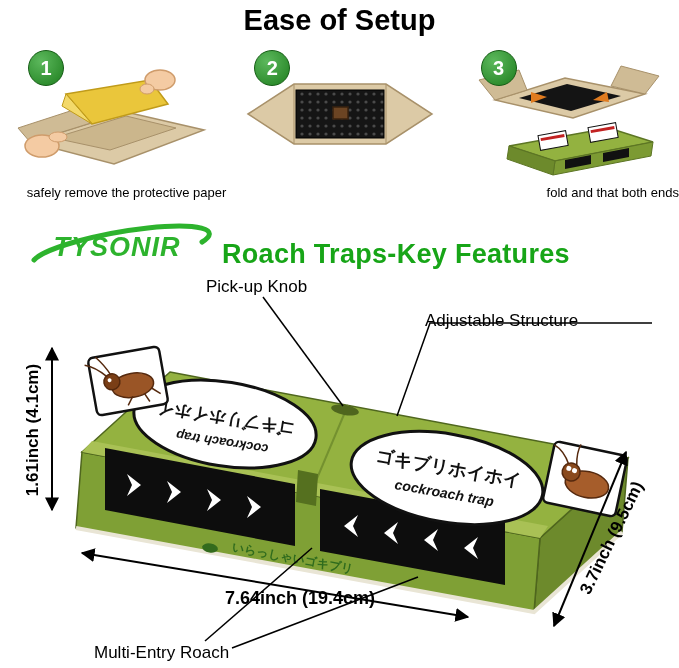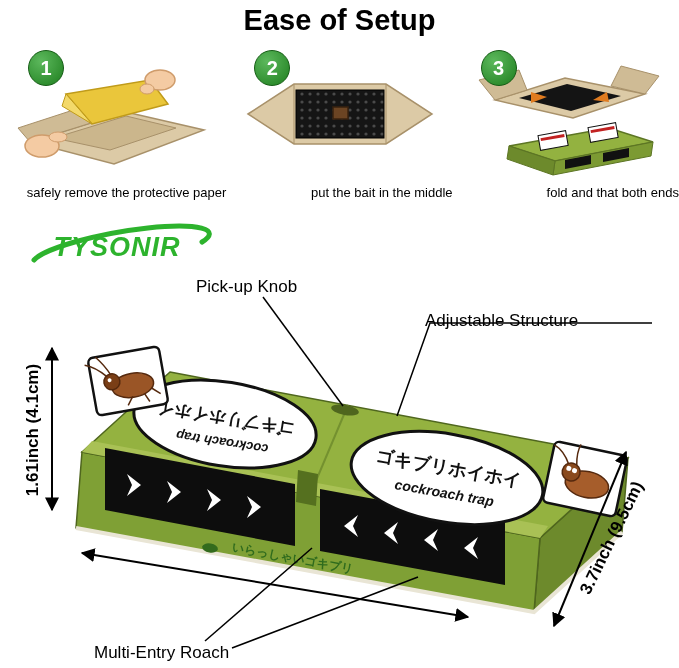--- a/index.html
+++ b/index.html
@@ -30,21 +30,21 @@
   }
 
   .features-header { position:absolute; top:222px; left:20px; display:flex; align-items:flex-end; }
   .features-heading {
     font-size:27px; font-weight:bold; color:#17a517; margin-left:6px; letter-spacing:.3px; white-space:nowrap;
   }
 
   .diagram-svg { position:absolute; left:0; top:270px; }
 
   .lbl { position:absolute; color:#000; white-space:nowrap; }
-  .lbl-pickup { left:196px; top:277px; font-size:17px; }
+  .lbl-pickup { left:206px; top:277px; font-size:17px; }
   .lbl-adj { left:425px; top:311px; font-size:17px; }
   .lbl-adj-sub { left:397px; top:327px; font-size:13.5px; }
   .lbl-height {
     left:-52px; top:420px; width:170px; text-align:center;
     font-size:17px; font-weight:bold; transform:rotate(-90deg);
   }
   .lbl-width {
     left:190px; top:588px; width:220px; text-align:center;
     font-size:18px; font-weight:bold;
   }
@@ -97,21 +97,20 @@
           </pattern>
         </defs>
         <g>
           <polygon points="14,64 60,34 152,34 198,64 152,94 60,94" fill="#dccaa6" stroke="#a8916a" stroke-width="1.5"></polygon>
           <line x1="60" y1="34" x2="60" y2="94" stroke="#a8916a" stroke-width="1"></line>
           <line x1="152" y1="34" x2="152" y2="94" stroke="#a8916a" stroke-width="1"></line>
           <rect x="62" y="40" width="88" height="48" fill="url(#glue-dots)" stroke="#000" stroke-width="1"></rect>
         </g>
         <rect x="99" y="57" width="15" height="12" fill="#6b4423" stroke="#38220f" stroke-width="1.5"></rect>
       </svg>
-      <div class="caption">put the bait in the middle</div>
     </div>
 
     <div class="step">
       <div class="badge">3</div>
       <svg class="illus" width="210" height="130" viewBox="0 0 210 130">
         <g>
           <polygon points="34,50 104,28 184,44 112,68" fill="#dccaa6" stroke="#a8916a" stroke-width="1.5"></polygon>
           <polygon points="58,48 106,34 160,46 110,61" fill="#141414"></polygon>
           <polygon points="34,50 18,30 58,20 66,40" fill="#cfbb95" stroke="#a8916a" stroke-width="1"></polygon>
           <polygon points="184,44 198,26 160,16 150,36" fill="#cfbb95" stroke="#a8916a" stroke-width="1"></polygon>
@@ -136,20 +135,21 @@
       </svg>
       <div class="caption">fold and that both ends</div>
     </div>
   </div>
 
   <div class="features-header">
     <svg width="196" height="48" viewBox="0 0 196 48">
       <path d="M14,38 A90,17 -10 1 1 182,20" fill="none" stroke="#2db32d" stroke-width="5" stroke-linecap="round"></path>
       <text x="97" y="34" text-anchor="middle" font-size="27" font-weight="bold" font-style="italic" fill="#2db32d" letter-spacing="1">TYSONIR</text>
     </svg>
+    <div class="features-heading">Roach Traps-Key Features</div>
   </div>
 
   <svg class="diagram-svg" width="679" height="398" viewBox="0 270 679 398">
     <defs>
       <marker id="ah" viewBox="0 0 10 10" refX="9" refY="5" markerWidth="7" markerHeight="7" orient="auto-start-reverse">
         <path d="M0,0 L10,5 L0,10 z" fill="#000"></path>
       </marker>
     </defs>
 
     <g>
@@ -224,16 +224,17 @@
     <g stroke="#000" stroke-width="2" fill="none">
       <line x1="52" y1="348" x2="52" y2="510" marker-start="url(#ah)" marker-end="url(#ah)"></line>
       <line x1="82" y1="553" x2="468" y2="617" marker-start="url(#ah)" marker-end="url(#ah)"></line>
       <line x1="626" y1="452" x2="554" y2="626" marker-start="url(#ah)" marker-end="url(#ah)"></line>
     </g>
   </svg>
 
   <div class="lbl lbl-pickup">Pick-up Knob</div>
   <div class="lbl lbl-adj">Adjustable Structure</div>
   <div class="lbl lbl-height">1.61inch (4.1cm)</div>
+  <div class="lbl lbl-width">7.64inch (19.4cm)</div>
   <div class="lbl lbl-depth">3.7inch (9.5cm)</div>
   <div class="lbl lbl-multi">Multi-Entry Roach</div>
 
 </div>
 
 </body></html>

